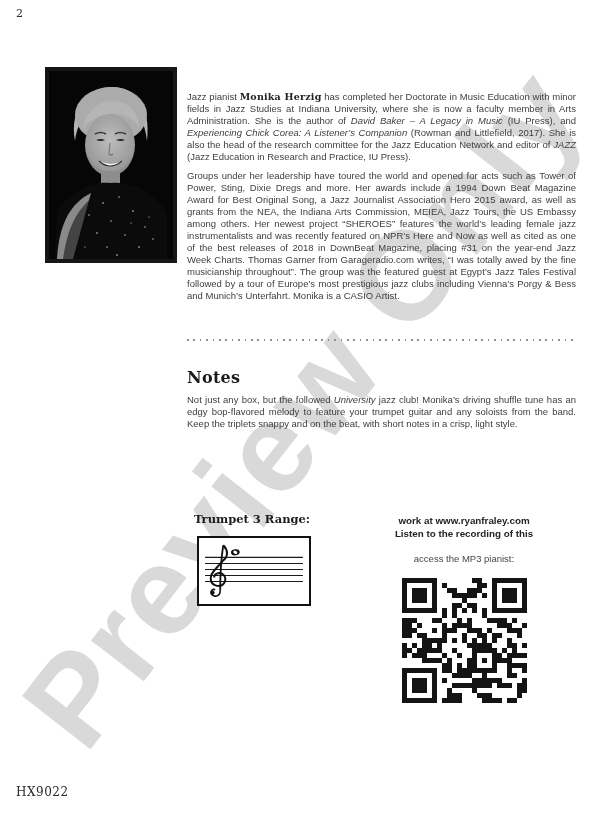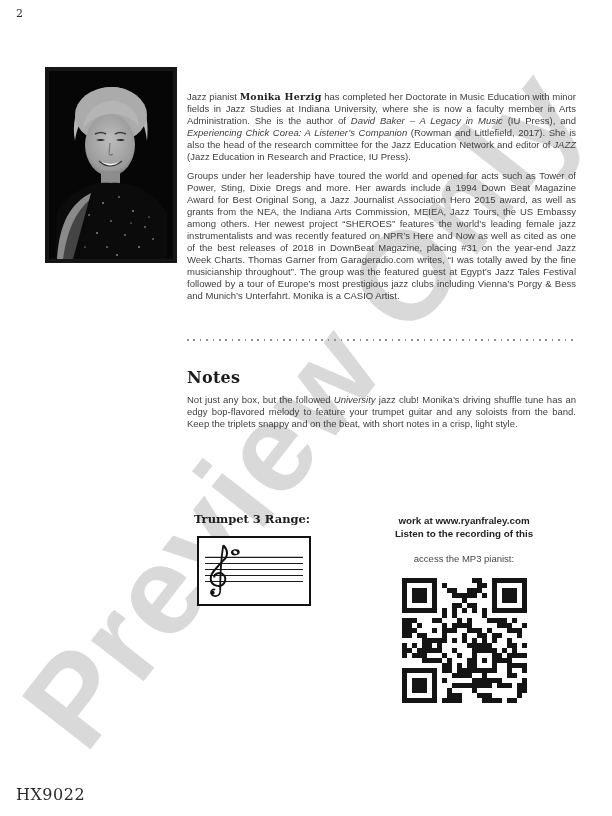--- a/index.html
+++ b/index.html
@@ -17,21 +17,21 @@
   
   .watermark{
     position:absolute;left:302px;top:408px;z-index:0;
     transform:translate(-50%,-50%) rotate(-52deg);
     font-family:"Liberation Sans",sans-serif;font-weight:bold;
     font-size:126px;letter-spacing:2px;color:var(--watermark);
     white-space:nowrap;user-select:none;
   }
   
   .page-number{left:16px;top:7px;font-family:"DejaVu Serif",serif;font-size:11px;color:#2a2a2a;}
-  .catalog-number{left:16px;top:785px;font-family:"DejaVu Serif",serif;font-size:16px;letter-spacing:.5px;color:#2a2a2a;}
+  .catalog-number{left:16px;top:785px;font-family:"DejaVu Serif",serif;font-size:12px;letter-spacing:.5px;color:#2a2a2a;}
   
   .photo-frame{
     left:45px;top:67px;width:132px;height:196px;background:#060606;
     border:4px solid #161616;box-sizing:border-box;
   }
   .photo-frame svg{display:block;width:100%;height:100%;}
   
   .bio-col{left:187px;top:91px;width:389px;}
   .body-par{
     font-size:9.5px;line-height:11.9px;text-align:justify;margin:0 0 8px 0;color:var(--ink);

